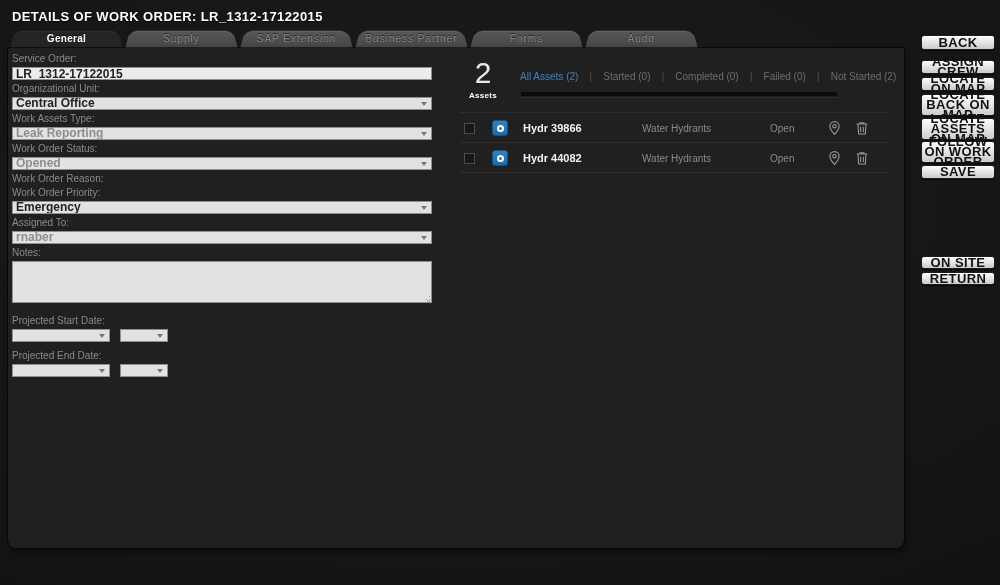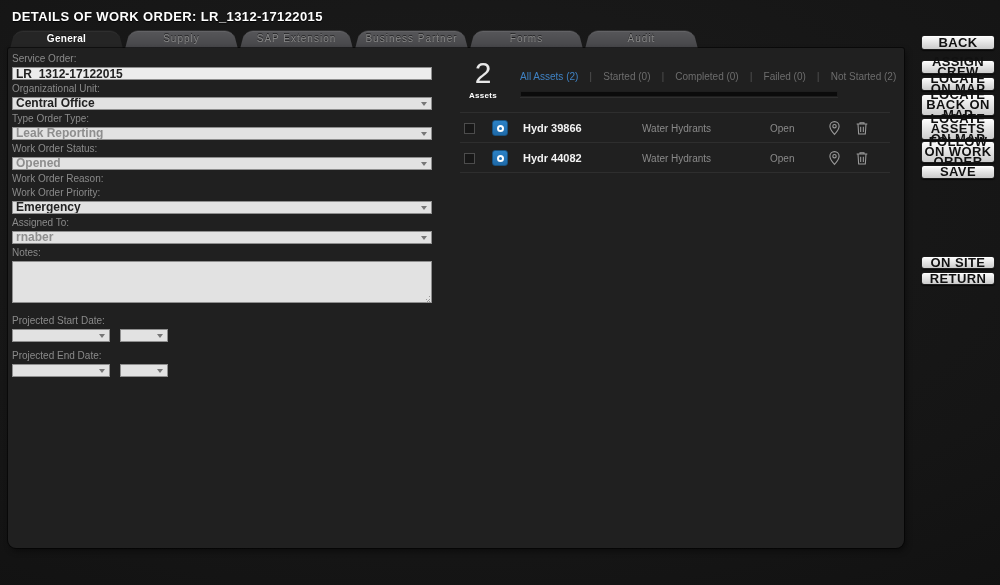--- a/index.html
+++ b/index.html
@@ -163,21 +163,21 @@
 
     <div class="field">
       <span class="field-label">Organizational Unit:</span>
       <div class="sel">
         <span class="sel-value">Central Office</span>
         <span class="arrow"></span>
       </div>
     </div>
 
     <div class="field">
-      <span class="field-label">Type Order Type:</span>
+      <span class="field-label">Work Assets Type:</span>
       <div class="sel muted">
         <span class="sel-value">Leak Reporting</span>
         <span class="arrow"></span>
       </div>
     </div>
 
     <div class="field">
       <span class="field-label">Work Order Status:</span>
       <div class="sel muted">
         <span class="sel-value">Opened</span>

